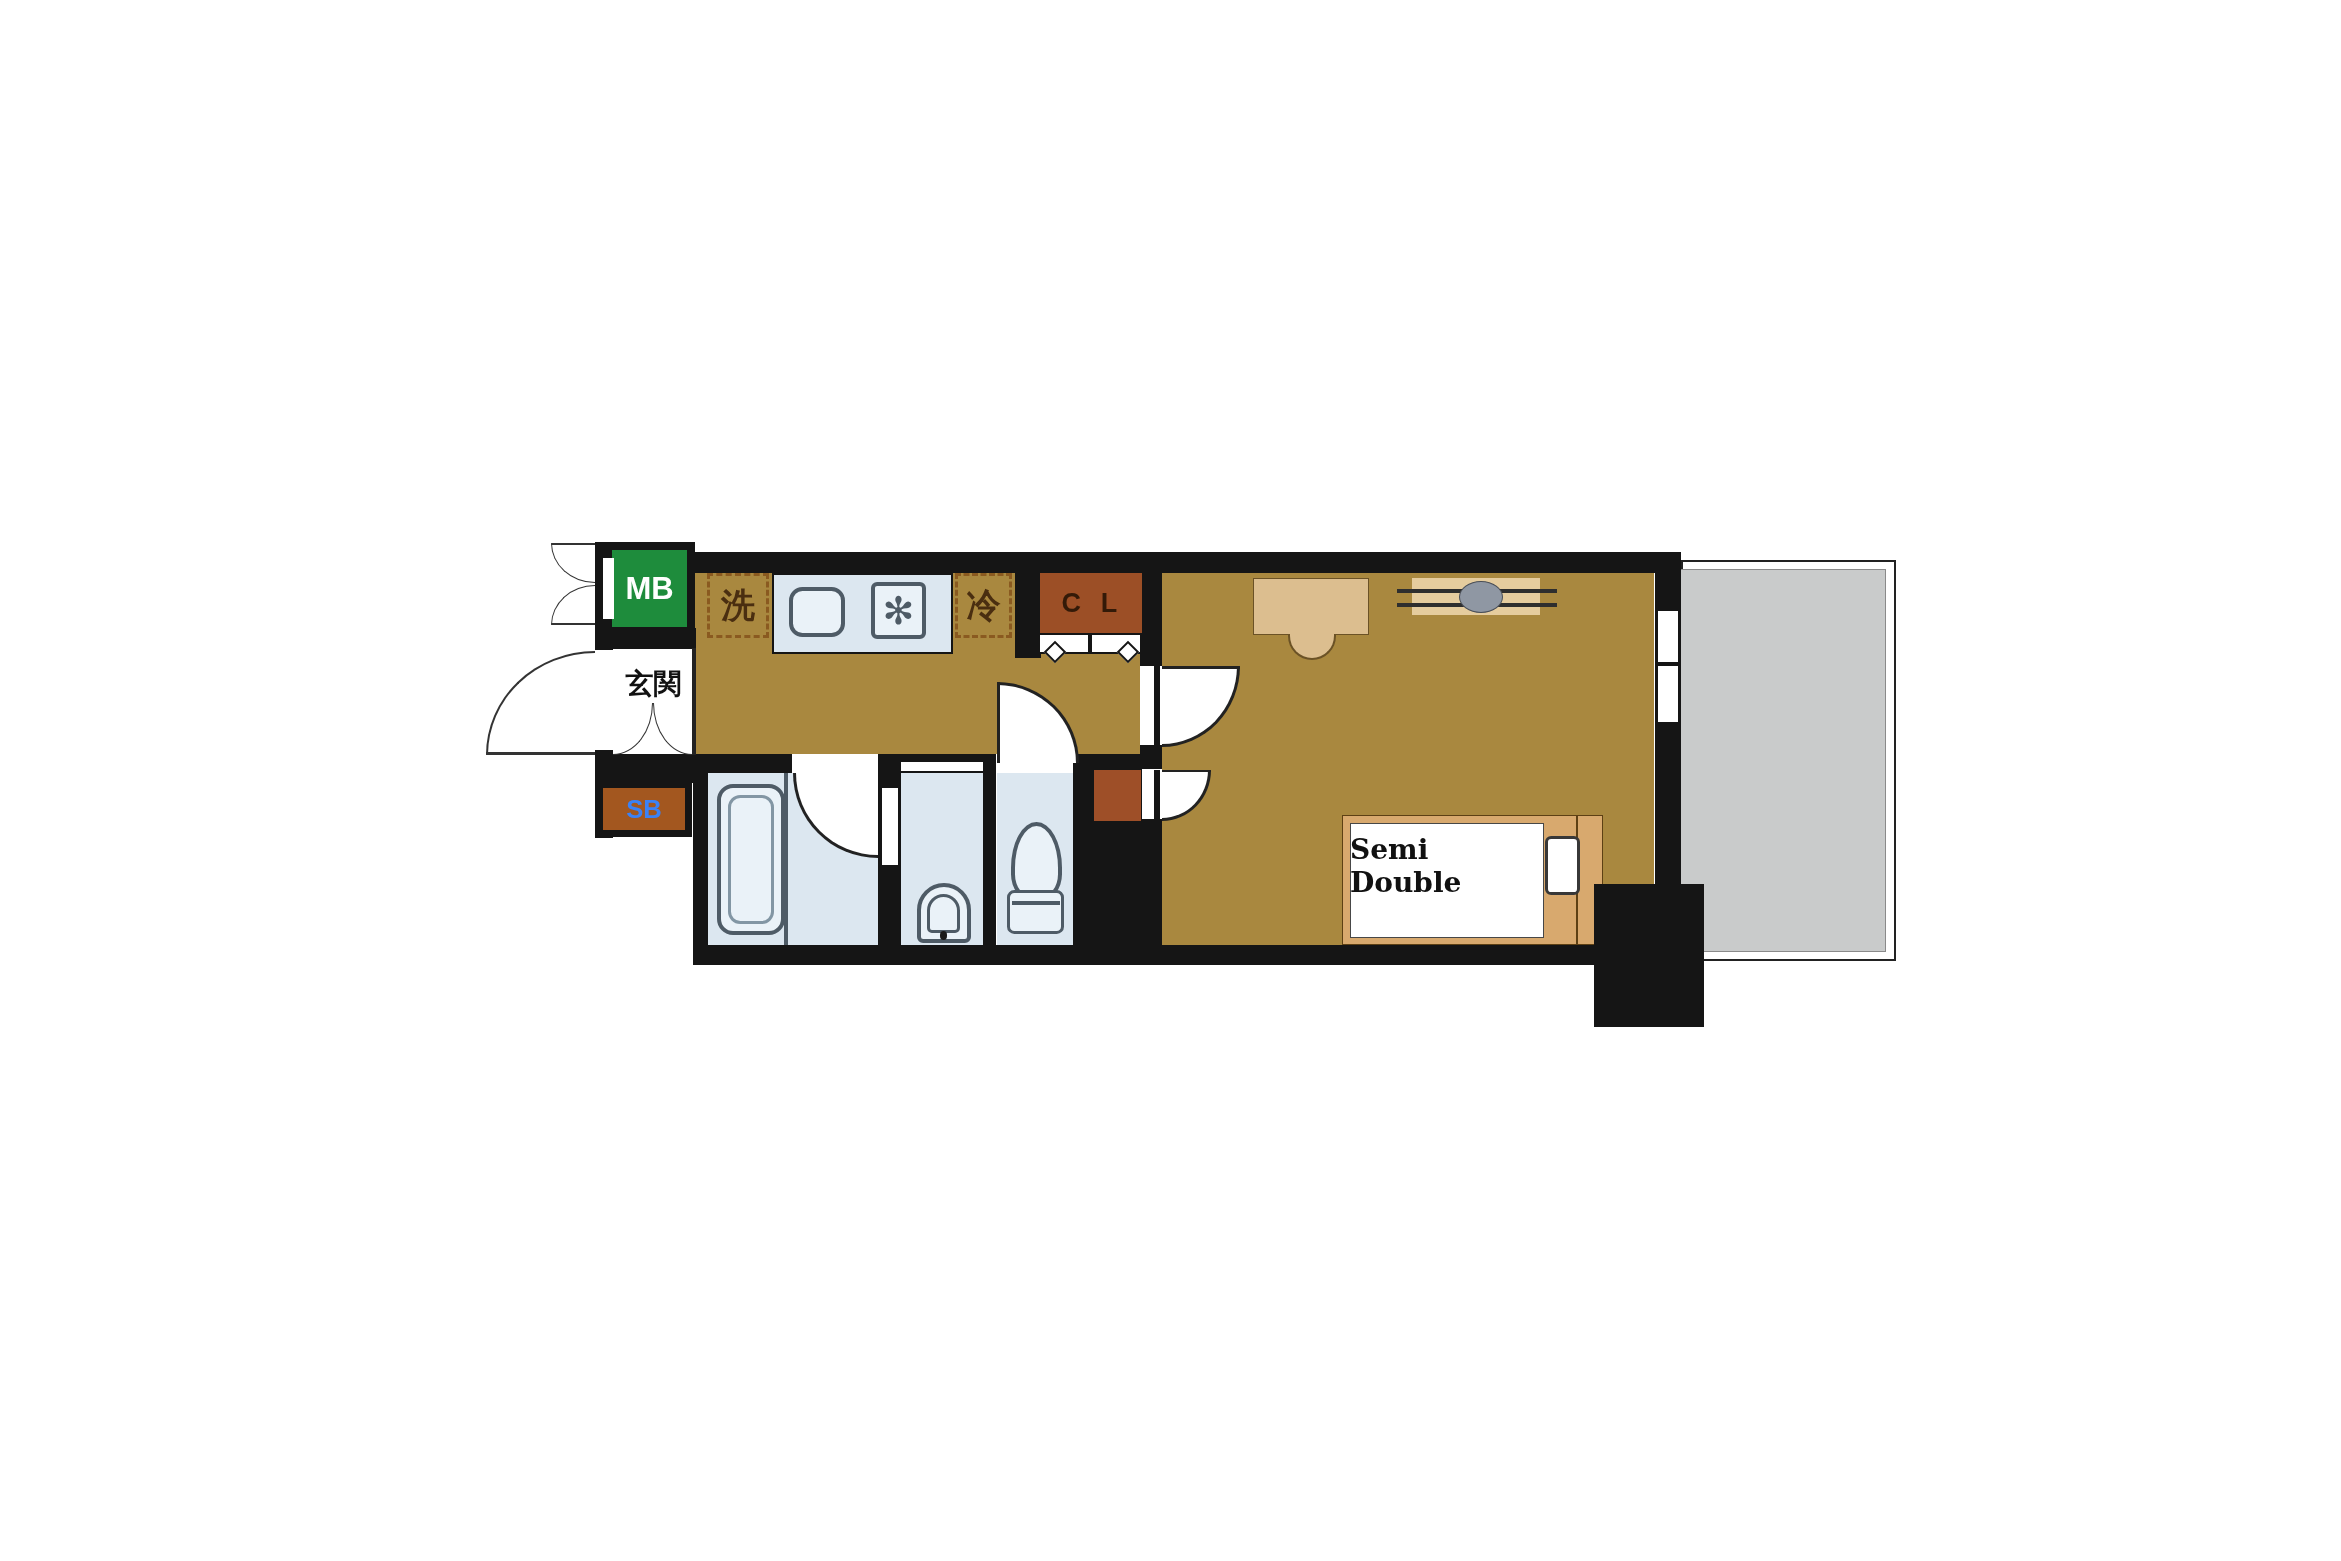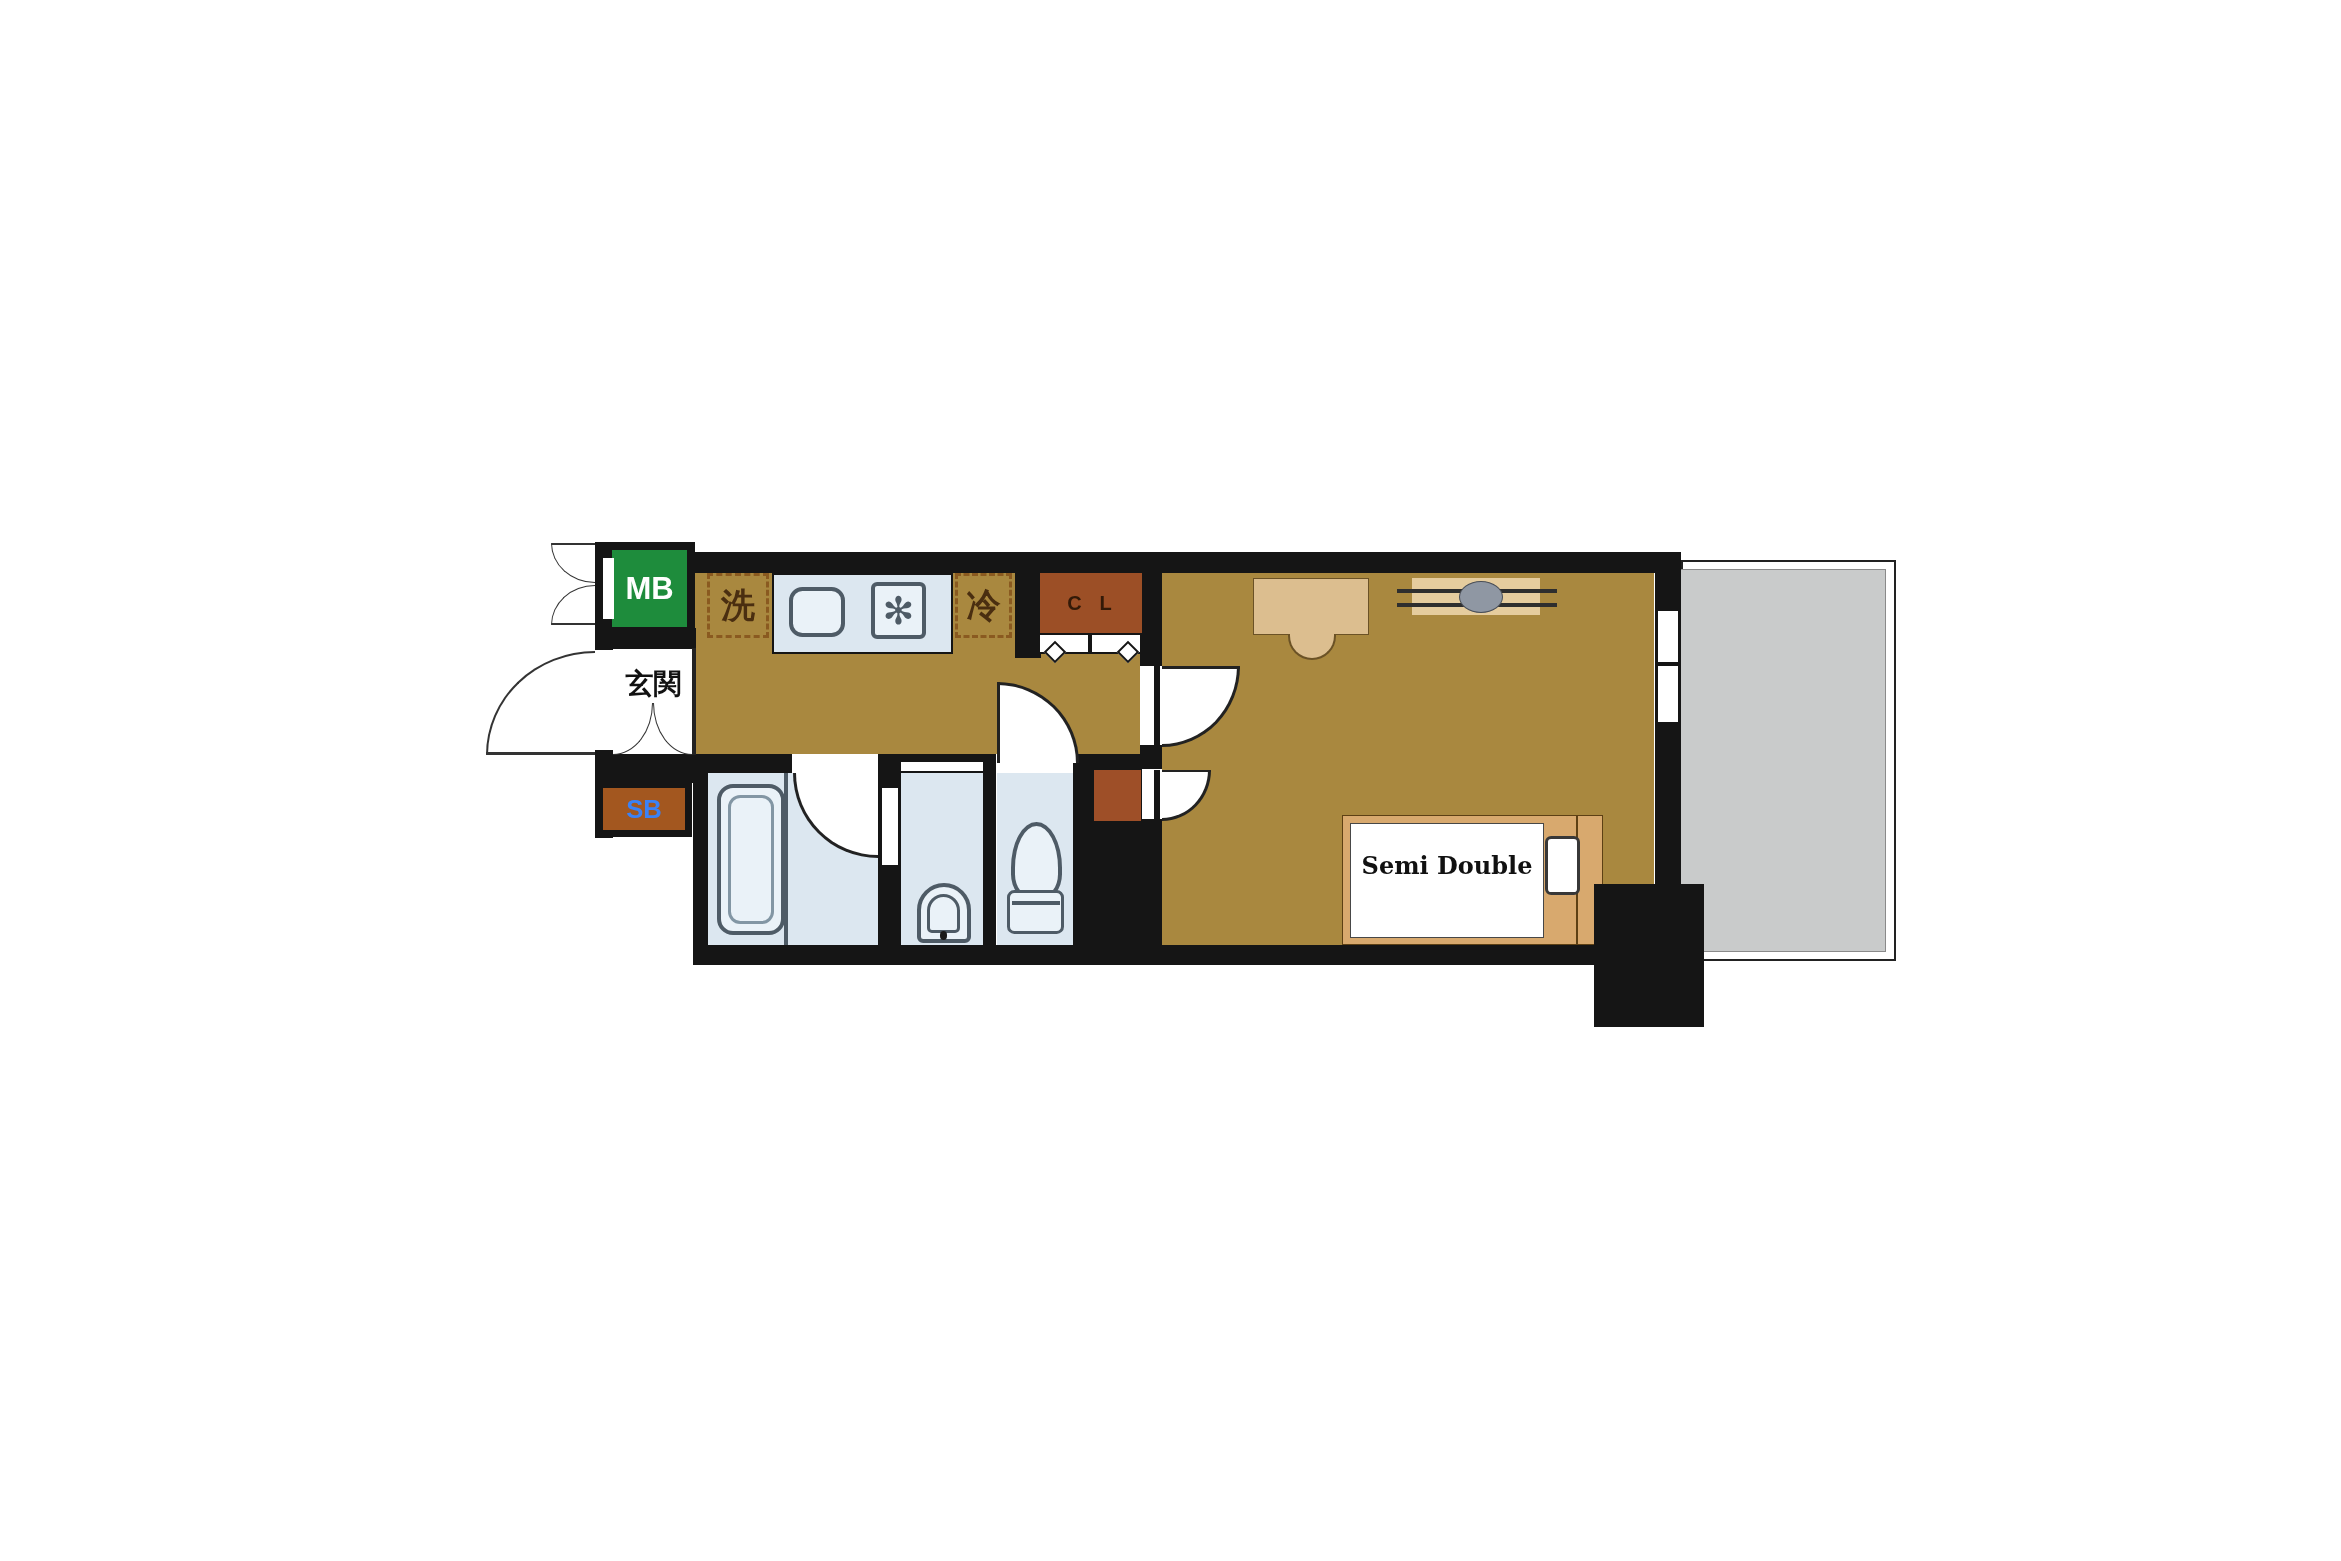--- a/index.html
+++ b/index.html
@@ -82,21 +82,21 @@
   <div class="abs" style="left:772px;top:573px;width:181px;height:81px;background:var(--wet,#DCE7F0);border:2.4px solid var(--wall,#151515);"></div>
   <div class="fixture" style="left:789px;top:587px;width:56px;height:50px;border:4.3px solid var(--stroke,#4E5B66);border-radius:13.4px;"></div>
   <div class="fixture" style="left:871px;top:582px;width:55px;height:57px;border:4.3px solid var(--stroke,#4E5B66);border-radius:6.1px;display:flex;align-items:center;justify-content:center;">
     <span style="font-family:'DejaVu Sans',sans-serif;font-size:38px;color:var(--stroke,#4E5B66);line-height:1;">✻</span>
   </div>
   <div class="dashedbox" style="left:955px;top:573px;width:57px;height:65px;color:var(--labeldark,#4A2E10);font-size:34px;">
     <span>冷</span>
   </div>
 
   <div class="abs" style="left:1040px;top:573px;width:102px;height:60px;background:var(--closet,#9C4F26);"></div>
-  <div class="lbl" style="left:1040px;top:573px;width:102px;height:60px;color:#331a08;font-size:20px;letter-spacing:6.1px;padding-left:3px;">C L</div>
+  <div class="lbl" style="left:1040px;top:573px;width:102px;height:60px;color:#331a08;font-size:27px;letter-spacing:6.1px;padding-left:3px;">C L</div>
   <div class="abs" style="left:1038px;top:633px;width:104px;height:21px;background:#fff;border:2.4px solid var(--wall,#151515);"></div>
   <div class="wall" style="left:1088px;top:633px;width:3.7px;height:21px;"></div>
   <div class="vee" style="left:1047px;top:644px;"></div>
   <div class="vee" style="left:1120px;top:644px;"></div>
 
   <div class="abs" style="left:1094px;top:770px;width:47px;height:51px;background:var(--ps,#9E4F28);"></div>
 
   <div class="arc" style="left:793px;top:773px;width:85px;height:85px;border-left:3px solid #222;border-bottom:3px solid #222;border-bottom-left-radius:100%;"></div>
   <div class="arc" style="left:997px;top:682px;width:82px;height:81px;border-top:3px solid #222;border-right:3px solid #222;border-left:3.7px solid #222;border-top-right-radius:100%;"></div>
   <div class="arc" style="left:1162px;top:666px;width:78px;height:81px;border-top:3px solid #222;border-right:3px solid #222;border-bottom:3px solid #222;border-bottom-right-radius:100%;"></div>
@@ -119,18 +119,18 @@
 
   <div class="abs" style="left:1412px;top:578px;width:128px;height:37px;background:#E5CC9E;"></div>
   <div class="abs" style="left:1397px;top:589px;width:160px;height:4.3px;background:#2e2e2e;"></div>
   <div class="abs" style="left:1397px;top:603px;width:160px;height:4.3px;background:#2e2e2e;"></div>
   <div class="abs" style="left:1459px;top:581px;width:44px;height:32px;background:var(--acgray,#8F97A3);border:1.8px solid #4A4F57;border-radius:50%;"></div>
 
   <div class="abs" style="left:1342px;top:815px;width:261px;height:130px;background:var(--bedframe,#D8A96E);border:1.8px solid #5D4014;"></div>
   <div class="abs" style="left:1576px;top:815px;width:2.4px;height:130px;background:#5D4014;"></div>
   <div class="abs" style="left:1350px;top:823px;width:194px;height:115px;background:#fff;border:1.8px solid #474747;"></div>
   <div class="abs" style="left:1545px;top:836px;width:35px;height:59px;background:#fff;border:3px solid #383838;border-radius:6.1px;"></div>
-  <div class="lbl" style="left:1350px;top:823px;width:194px;height:85px;color:var(--ink,#111);font-size:24px;font-family:'DejaVu Serif',serif;">Semi Double</div>
+  <div class="lbl" style="left:1350px;top:823px;width:194px;height:85px;color:var(--ink,#111);font-size:28px;font-family:'DejaVu Serif',serif;">Semi Double</div>
 
   <div class="wall" style="left:1594px;top:884px;width:110px;height:143px;"></div>
 
 </div>
 
 
 </body></html>

